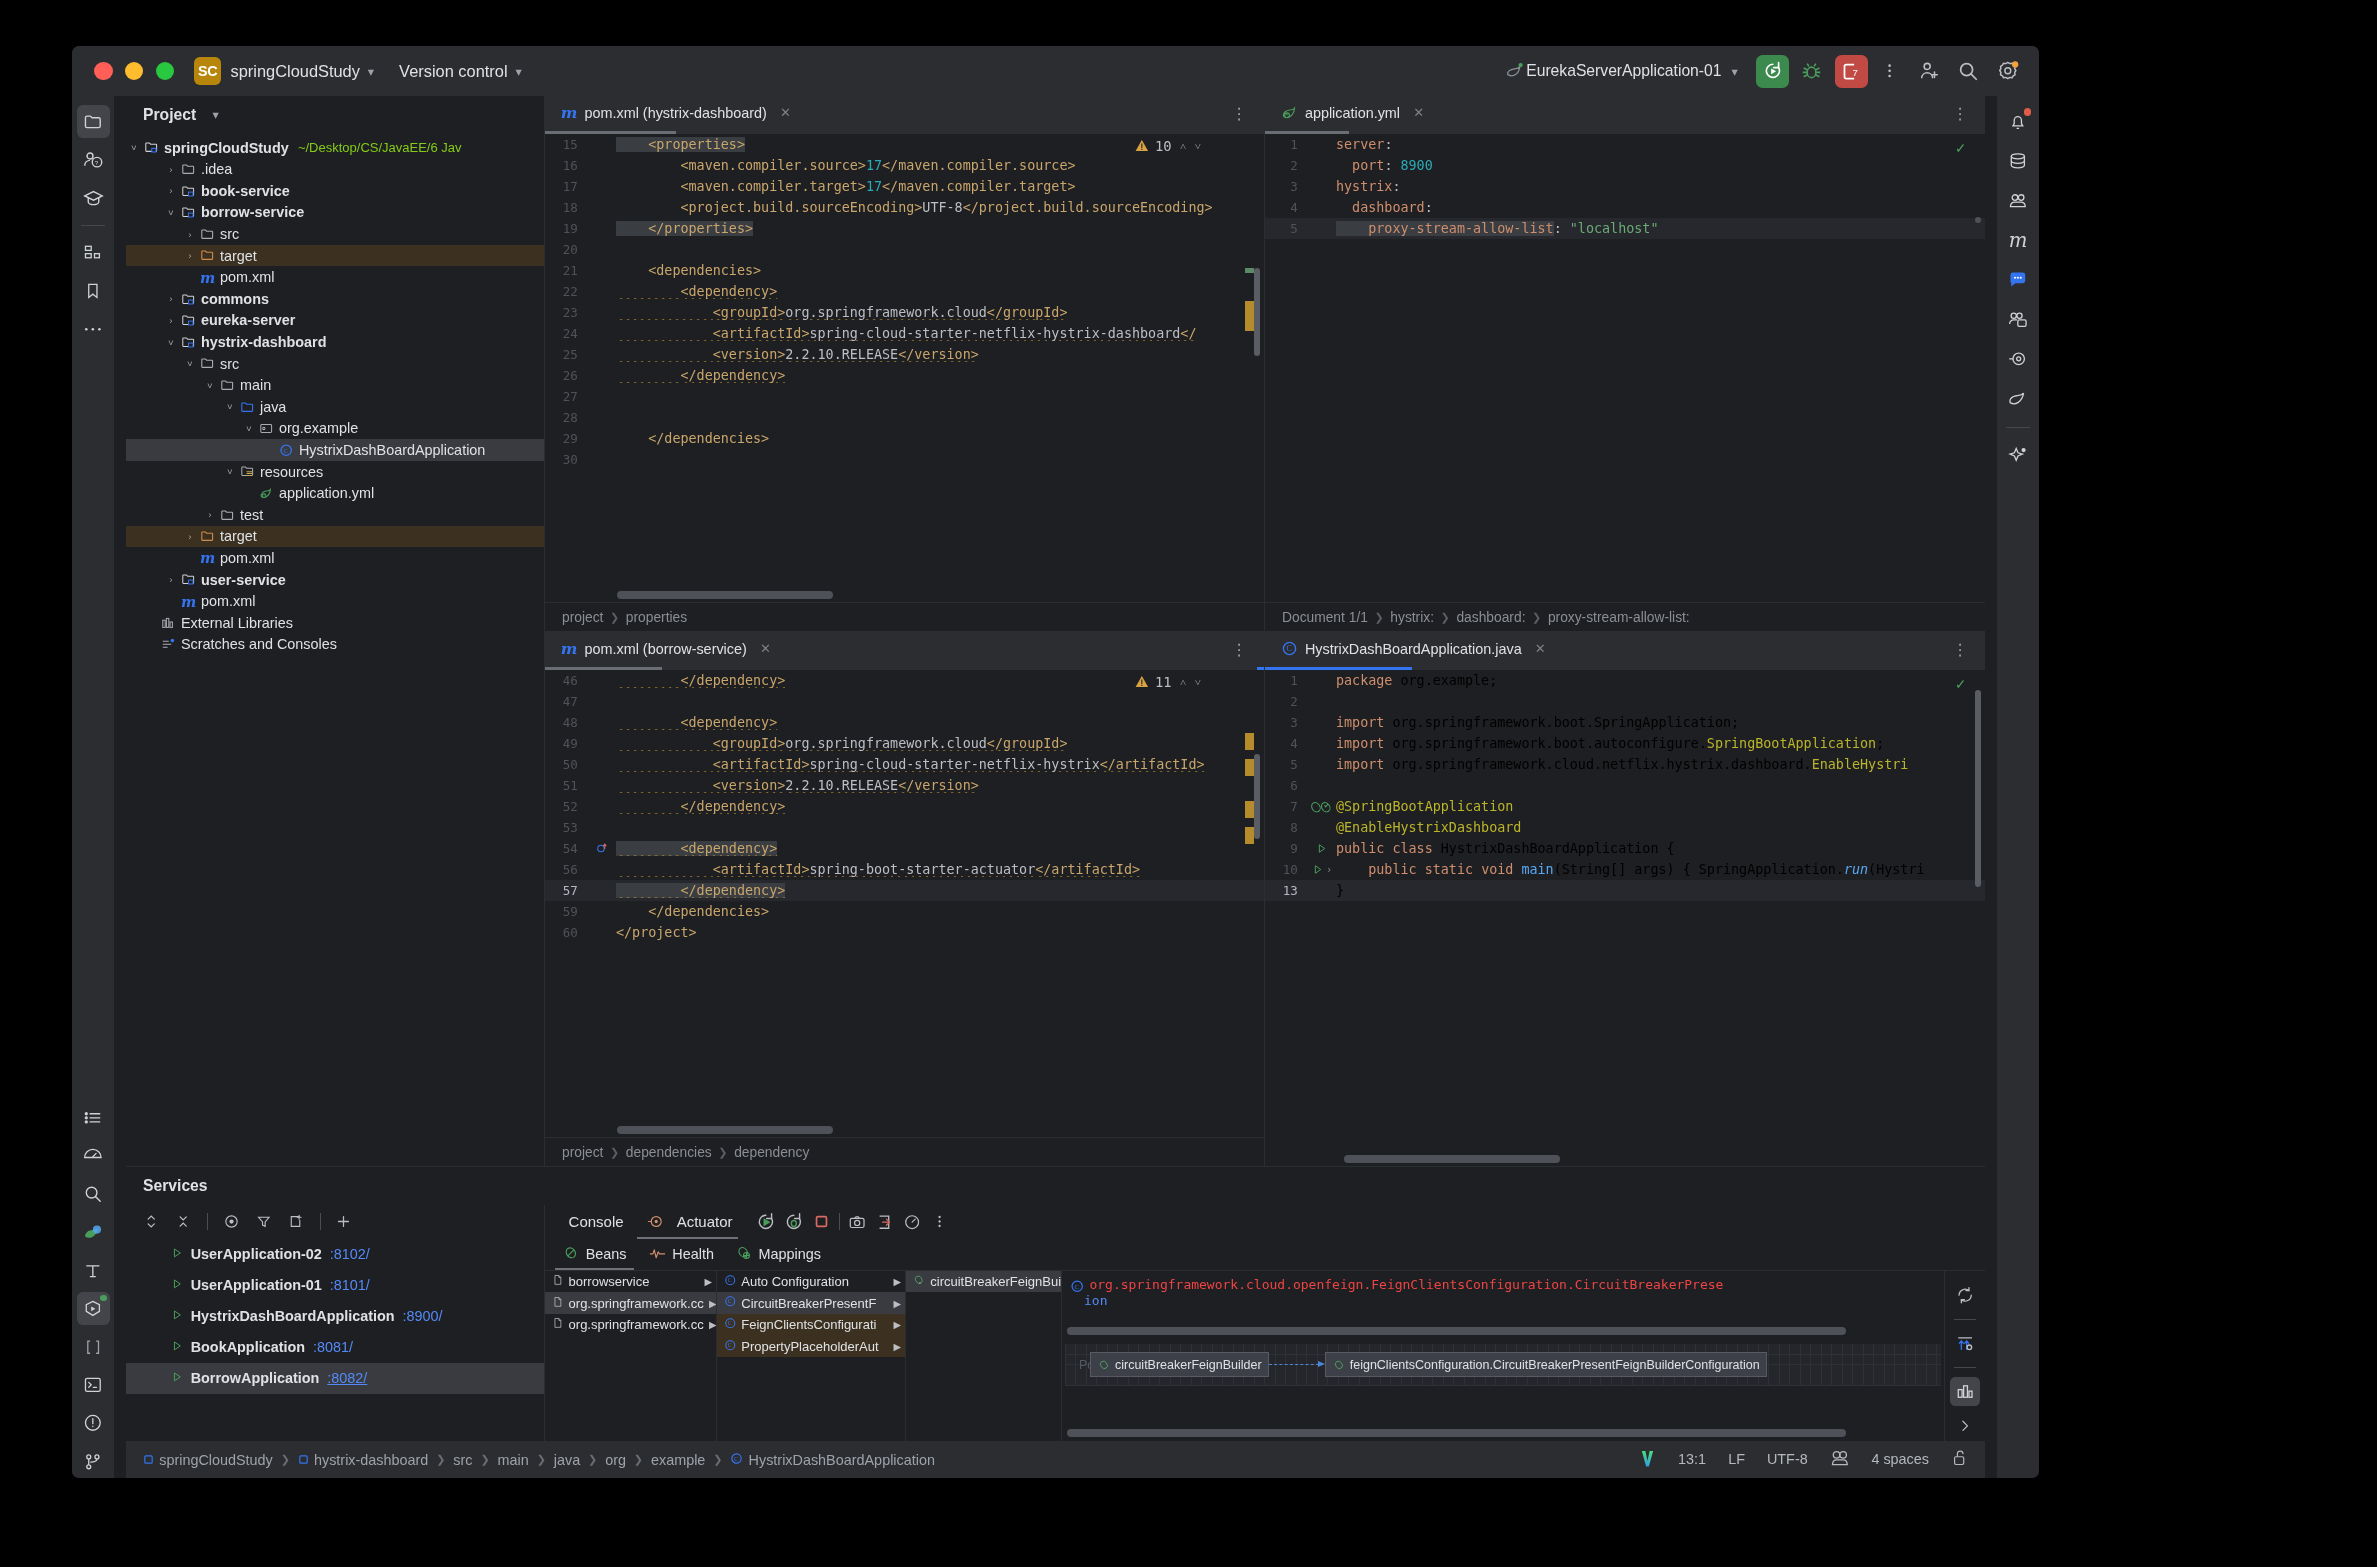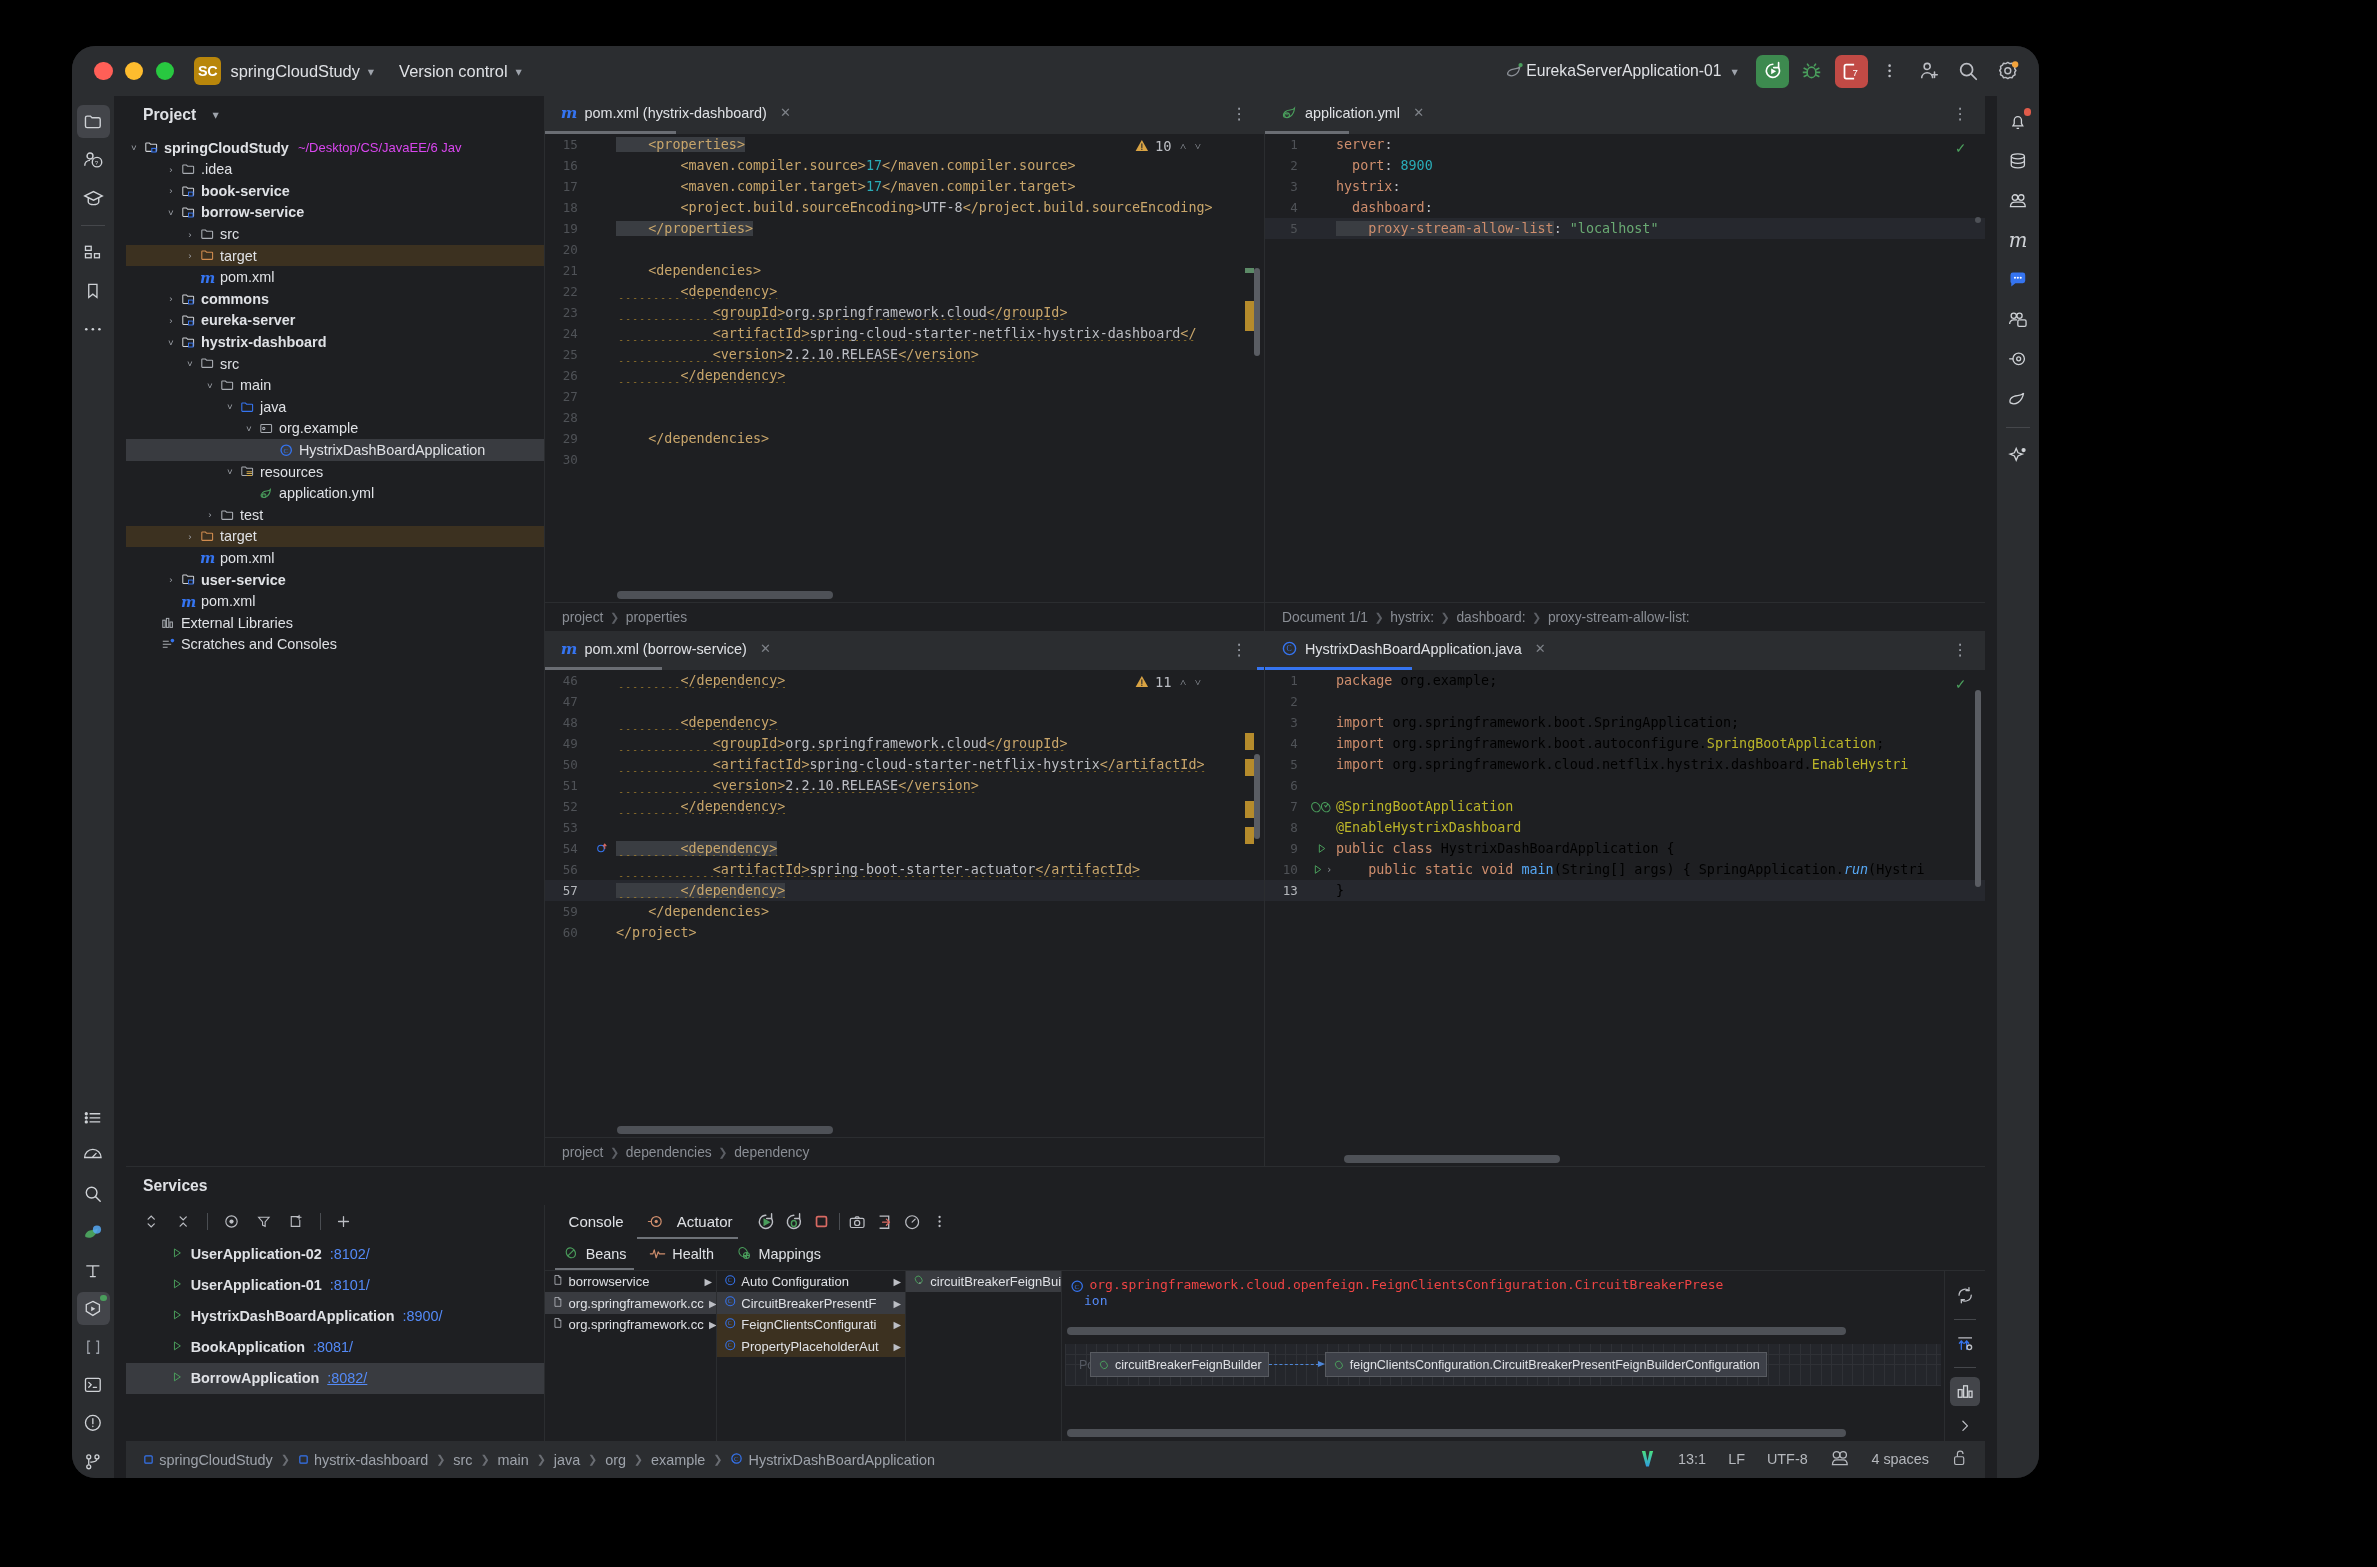--- a/index.html
+++ b/index.html
@@ -7,21 +7,21 @@
     width: 2377px; height: 1568px;
     background: #000000;
     font-family: "Liberation Sans", sans-serif;
     overflow: hidden;
   }
   .ide {
     position: absolute;
     left: 72px; top: 46px;
     width: 1967px; height: 1432px;
     background: #1e1f22;
-    border-radius: 23px;
+    border-radius: 7px;
     overflow: hidden;
     display: flex;
     flex-direction: column;
   }
 
   
   .titlebar {
     height: 50px;
     background: #2b2d30;
     display: flex;
@@ -124,21 +124,21 @@
   }
   .row.hl-brown { background: #3c3120; }
   .row.hl-gray  { background: #393b40; }
   .arrow {
     width: 15.7px; flex: 0 0 auto; color: #a0a4ab; font-size: 9.8px;
     text-align: center;
   }
   .ico { width: 19.7px; flex: 0 0 auto; display: flex; align-items: center; justify-content: center; }
   .lbl { padding-left: 2.6px; }
   .lbl.b { font-weight: bold; }
-  .sub { color: #d946ef; font-size: 13px; padding-left: 9.2px; }
+  .sub { color: #84cc16; font-size: 13px; padding-left: 9.2px; }
 
   
   .editors { flex: 1 1 auto; display: flex; min-width: 0; }
   .col { flex: 1 1 50%; display: flex; flex-direction: column; min-width: 0; }
   .col.left { border-right: 0.7px solid #2b2d30; }
   .pane { flex: 1 1 50%; display: flex; flex-direction: column; min-height: 0; overflow: hidden; position: relative; }
   .pane + .pane { border-top: 0.7px solid #2b2d30; }
 
   .tabbar {
     height: 35px; background: #2b2d30; display: flex; align-items: center;

